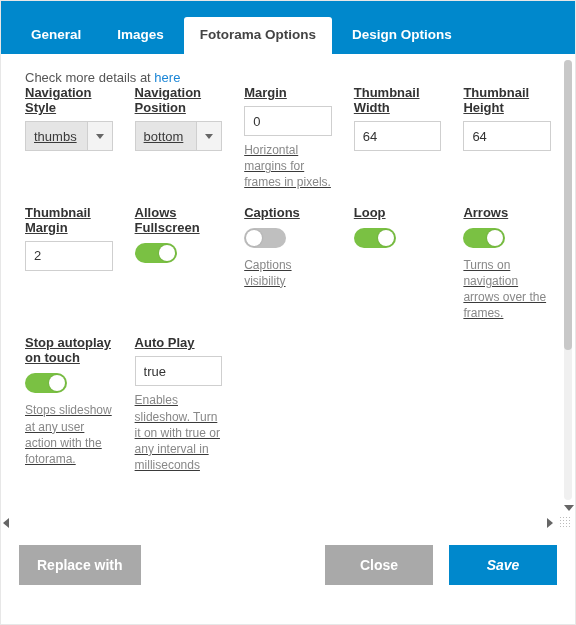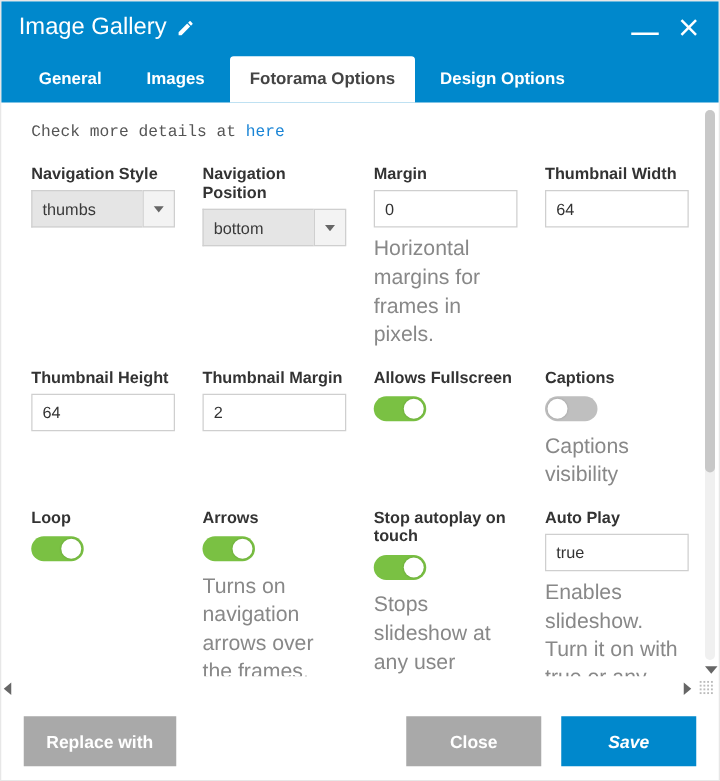--- a/index.html
+++ b/index.html
@@ -11,68 +11,50 @@
 .title-actions { display: flex; align-items: center; gap: 14px; }
 .icon-svg { display: block; }
 .tabs { display: flex; gap: 4px; margin-top: 6px; }
 .tab { padding: 10px 16px 12px; color: #fff; font-size: 13.5px; font-weight: 600; cursor: pointer; border-radius: 3px 3px 0 0; }
 .tab.active { background: #fff; color: #444; }
 .scroll-area { position: relative; height: 459px; }
 .content { padding: 16px 24px 4px 24px; height: 459px; overflow: hidden; }
 .scrollbar-track { position: absolute; right: 3px; top: 6px; width: 8px; height: 440px; background: #f0f0f0; border-radius: 4px; }
 .scrollbar-thumb { position: absolute; right: 3px; top: 6px; width: 8px; height: 290px; background: #c8c8c8; border-radius: 4px; }
 .arrow-down-sb { position: absolute; right: 1px; bottom: 2px; width: 0; height: 0; border-left: 5px solid transparent; border-right: 5px solid transparent; border-top: 6px solid #666; }
-.hint { margin-bottom: 18px; color: #555; font-family: Liberation Mono, monospace; }
+.hint { color: #555; }
 .hint a { color: #1a85d6; text-decoration: none; }
-.grid { display: grid; grid-template-columns: 1fr 1fr 1fr 1fr; gap: 14px 22px; }
+.grid { display: grid; grid-template-columns: 1fr 1fr 1fr 1fr 1fr; gap: 14px 22px; text-decoration: underline; }
 .field-label { font-size: 13px; color: #333; font-weight: 600; margin-bottom: 6px; display: block; }
 .input, .select-box { width: 100%; height: 30px; border: 1px solid #cfcfcf; padding: 4px 8px; font-size: 13px; background: #fff; color: #333; }
 .select-wrap { position: relative; display: flex; }
 .select-input { flex: 1; border: 1px solid #cfcfcf; border-right: none; height: 30px; padding: 4px 8px; font-size: 13px; background: #e5e5e5; display: flex; align-items: center; }
 .select-btn { width: 26px; height: 30px; border: 1px solid #cfcfcf; background: #f3f3f3; display: flex; align-items: center; justify-content: center; }
 .select-btn .tri { width: 0; height: 0; border-left: 4px solid transparent; border-right: 4px solid transparent; border-top: 5px solid #666; }
-.helper { font-size: 17px; color: #888; line-height: 1.35; margin-top: 6px; }
+.helper { font-size: 12px; color: #888; line-height: 1.35; margin-top: 6px; }
 .toggle { width: 42px; height: 20px; border-radius: 10px; position: relative; display: inline-block; margin-top: 2px; }
 .toggle.on { background: #7ac143; }
 .toggle.off { background: #bfbfbf; }
 .toggle .knob { position: absolute; width: 16px; height: 16px; border-radius: 50%; background: #fff; top: 2px; box-shadow: 0 0 2px rgba(0,0,0,.2); }
 .toggle.on .knob { right: 2px; }
 .toggle.off .knob { left: 2px; }
 .footer-bar { position: relative; height: 20px; }
 .footer-bar .mini-arrow-l { position: absolute; left: 2px; top: 5px; width: 0; height: 0; border-top: 5px solid transparent; border-bottom: 5px solid transparent; border-right: 6px solid #666; }
 .footer-bar .mini-arrow-r { position: absolute; right: 22px; top: 5px; width: 0; height: 0; border-top: 5px solid transparent; border-bottom: 5px solid transparent; border-left: 6px solid #666; }
 .footer-bar .grip { position: absolute; right: 4px; top: 3px; width: 12px; height: 12px; background-image: radial-gradient(#bbb 1px, transparent 1px); background-size: 3px 3px; }
 .buttons { display: flex; justify-content: space-between; padding: 12px 18px 18px; }
 .btn { height: 40px; min-width: 108px; border: none; color: #fff; font-size: 14px; font-weight: 600; cursor: pointer; padding: 0 18px; }
 .btn-grey { background: #a9a9a9; }
 .btn-blue { background: #0088cc; font-style: italic; }
 .btn-group { display: flex; gap: 16px; }
 </style>
 </head>
 <body>
 
 <div class="header">
-  <div class="title-row">
-    <div class="title-left">
-      <span class="title">Image Gallery</span>
-      <span>
-        <svg class="icon-svg" width="15" height="15" viewBox="0 0 24 24">
-            <path fill="#fff" d="M3 17.25V21h3.75l11-11.03-3.75-3.75L3 17.25zM20.71 7.04a1 1 0 0 0 0-1.41l-2.34-2.34a1 1 0 0 0-1.41 0l-1.83 1.83 3.75 3.75 1.83-1.83z"></path>
-          </svg>
-      </span>
-    </div>
-    <div class="title-actions">
-      <span style="width:22px;height:2px;background:#fff;display:inline-block;margin-top:10px;"></span>
-      <span>
-        <svg class="icon-svg" width="20" height="20" viewBox="0 0 24 24">
-            <path stroke="#fff" stroke-width="2.4" fill="none" d="M5 5l14 14M19 5L5 19"></path>
-          </svg>
-      </span>
-    </div>
-  </div>
   <div class="tabs">
     <div class="tab">General</div>
     <div class="tab">Images</div>
     <div class="tab active">Fotorama Options</div>
     <div class="tab">Design Options</div>
   </div>
 </div>
 
 <div class="scroll-area">
   <div class="content">

